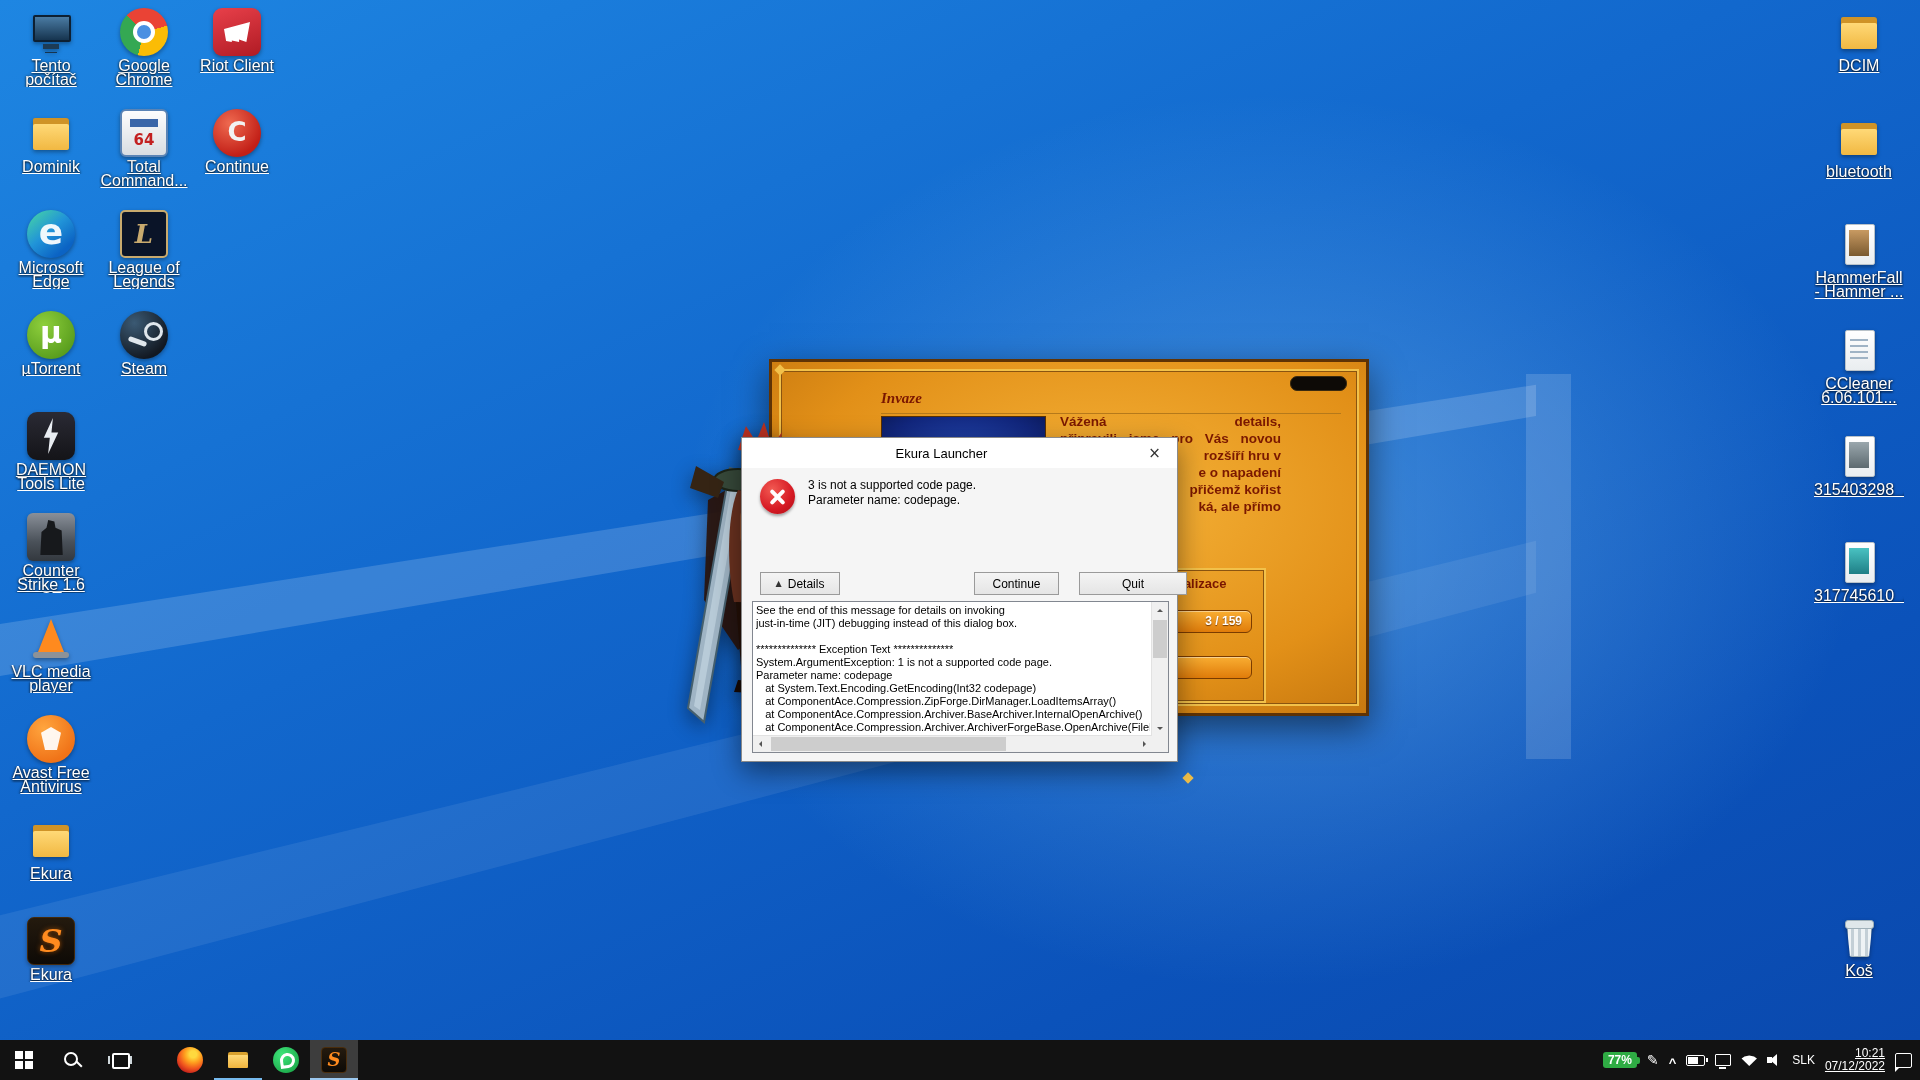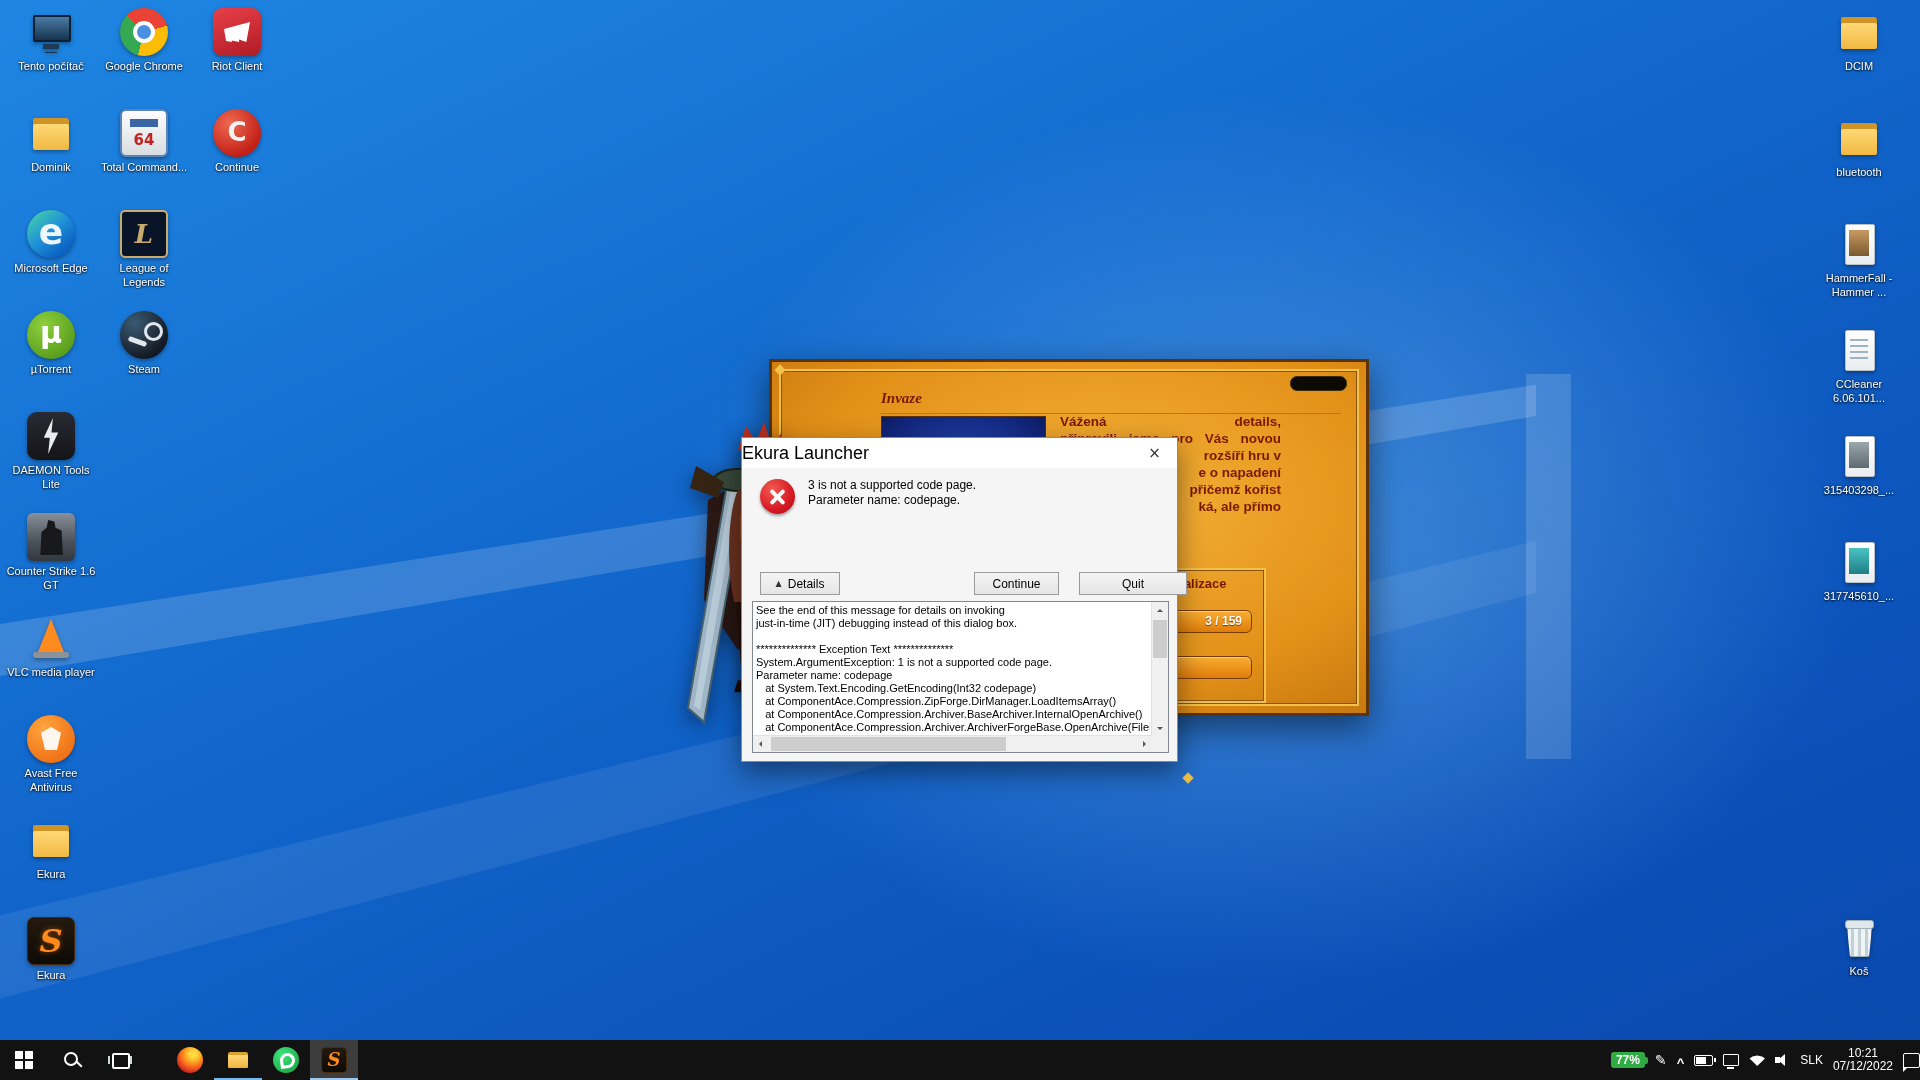--- a/index.html
+++ b/index.html
@@ -11,22 +11,22 @@
     background:
       radial-gradient(950px 720px at 66% 52%, rgba(150,215,255,.38), rgba(150,215,255,0) 62%),
       linear-gradient(155deg,#1e86e2 0%, #1268cd 42%, #0b52ba 78%, #0a49ae 100%);}
   .beam{position:absolute;inset:0;}
   .b1{background:rgba(255,255,255,.16);clip-path:polygon(0 60%,80% 37%,80% 40%,0 65%);}
   .b2{background:rgba(255,255,255,.08);clip-path:polygon(0 88%,80% 52%,80% 57%,0 96%);}
   .pane{position:absolute;left:79.5%;top:36%;width:2.3%;height:37%;background:rgba(255,255,255,.15);}
 
   
   .dicon{position:absolute;width:90px;text-align:center;cursor:default;}
-  .lbl{font-size:11px;line-height:14px;max-height:29px;overflow:hidden;color:#fff;
-    text-shadow:0 1px 2px rgba(0,0,0,.85),0 0 3px rgba(0,0,0,.6);}
+  .lbl{font-size:16px;line-height:14px;max-height:29px;overflow:hidden;color:#fff;
+    text-shadow:0 1px 2px rgba(0,0,0,.85),0 0 3px rgba(0,0,0,.6);text-decoration:underline;}
   .ic{width:48px;height:48px;position:relative;margin:0 auto 3px;filter:drop-shadow(0 2px 2px rgba(0,0,0,.35));}
 
   .ic-folder::before,.ic-user-folder::before{content:"";position:absolute;left:6px;top:9px;width:36px;height:31px;background:#cf9327;border-radius:2px 3px 3px 3px;}
   .ic-folder::after,.ic-user-folder::after{content:"";position:absolute;left:6px;top:15px;width:36px;height:26px;background:linear-gradient(#ffd977,#f1b842);border-radius:2px;}
 
   .ic-thispc::before{content:"";position:absolute;left:6px;top:7px;width:34px;height:23px;background:linear-gradient(#4a7ba3,#16344f);border:2px solid #0d2033;border-radius:2px;}
   .ic-thispc::after{content:"";position:absolute;left:16px;top:36px;width:16px;height:5px;background:#1d3b55;box-shadow:0 6px 0 -2px #16344f;}
 
   .ic-chrome{border-radius:50%;background:conic-gradient(from -45deg,#ea4335 0 33.3%,#fbbc05 0 66.6%,#34a853 0 100%);}
   .ic-chrome::before{content:"";position:absolute;inset:13px;background:#4a90e2;border:4px solid #fff;border-radius:50%;}
@@ -108,21 +108,21 @@
   .l-bar{position:absolute;left:13px;width:358px;height:21px;border:1px solid #7a3c00;border-radius:6px;
     background:linear-gradient(#f9ae32,#e07c0a);box-shadow:inset 0 1px 0 rgba(255,255,255,.45);}
   .l-bar1{top:40px;}
   .l-bar2{top:86px;}
   .l-prog{position:absolute;right:9px;top:3px;font:bold 12px "Liberation Sans",sans-serif;color:#fff;text-shadow:0 1px 1px #7a3c00;}
 
   
   .dialog{position:absolute;left:741px;top:437px;width:437px;height:325px;z-index:50;
     background:#f5f5f5;border:1px solid #8a8a8a;box-shadow:0 10px 26px rgba(0,0,0,.45);box-sizing:border-box;}
   .d-title{position:absolute;left:0;top:0;right:0;height:30px;background:#ffffff;display:flex;align-items:center;}
-  .d-title-text{font-size:18px;color:#000;flex:1;}
+  .d-title-text{font-size:13px;color:#000;padding-left:9px;flex:1;text-align:center;}
   .d-close{width:45px;height:30px;display:flex;align-items:center;justify-content:center;font:15px "DejaVu Sans",sans-serif;color:#333;}
   .d-erricon{position:absolute;left:18px;top:41px;width:35px;height:35px;border-radius:50%;
     background:radial-gradient(circle at 35% 30%,#f25a52,#d61a24 60%,#a80e16);box-shadow:0 2px 3px rgba(0,0,0,.35);}
   .d-erricon::before,.d-erricon::after{content:"";position:absolute;left:8px;top:15.5px;width:19px;height:4px;background:#fff;border-radius:2px;}
   .d-erricon::before{transform:rotate(45deg);}
   .d-erricon::after{transform:rotate(-45deg);}
   .d-msg{position:absolute;left:66px;top:40px;width:330px;font-size:12px;line-height:15px;color:#000;}
   .d-msg-main{margin-bottom:15px;}
   .d-btn{position:absolute;top:134px;height:23px;background:linear-gradient(#f4f4f4,#e5e5e5);border:1px solid #9a9a9a;
     font:12px "Liberation Sans",sans-serif;color:#000;display:flex;align-items:center;justify-content:center;padding:0;box-sizing:border-box;}
@@ -159,37 +159,37 @@
   .tb-taskview::before{content:"";position:absolute;left:5px;top:6px;width:14px;height:12px;border:2px solid #fff;border-radius:2px;}
   .tb-taskview::after{content:"";position:absolute;left:1px;top:9px;width:2px;height:8px;background:#cfd8dc;box-shadow:22px 0 0 #cfd8dc;}
   .tb-firefox{border-radius:50%;background:radial-gradient(circle at 62% 28%,#ffd93e 0 14%,#ff9f1e 34%,#f0541e 58%,#b5121b 85%);}
   .tb-explorer::before{content:"";position:absolute;left:3px;top:5px;width:20px;height:15px;background:#d9a12e;border-radius:2px;}
   .tb-explorer::after{content:"";position:absolute;left:3px;top:8px;width:20px;height:13px;background:linear-gradient(#ffd977,#f0b43e);border-radius:1px;}
   .tb-whatsapp{border-radius:50%;background:radial-gradient(circle at 35% 30%,#3ee57a,#1fae4e 75%);}
   .tb-whatsapp::after{content:"";position:absolute;left:7px;top:6px;width:9px;height:9px;border:3px solid #fff;border-radius:50% 50% 50% 0;transform:rotate(-8deg);}
   .tb-ekura{background:linear-gradient(#241a0e,#0d0a06);border-radius:4px;border:1px solid #4a2d0c;box-sizing:border-box;}
   .tb-ekura::after{content:"S";position:absolute;left:0;right:0;top:1px;text-align:center;font:italic bold 18px "DejaVu Serif",serif;color:#ff8b1f;}
 
-  .tray{position:absolute;right:0;top:0;height:40px;display:flex;align-items:center;gap:10px;padding-right:0;color:#fff;}
+  .tray{position:absolute;right:0;top:0;height:40px;display:flex;align-items:center;gap:10px;padding-right:8px;color:#fff;}
   .batt-pill{position:relative;background:#2fac44;border-radius:3px;padding:1px 5px;font:bold 12px "Liberation Sans",sans-serif;color:#fff;}
   .batt-pill::after{content:"";position:absolute;right:-3px;top:5px;width:3px;height:7px;background:#2fac44;border-radius:0 2px 2px 0;}
   .tr-pen{font:14px "DejaVu Sans",sans-serif;}
   .tr-caret{font:bold 13px "Liberation Sans",sans-serif;position:relative;top:2px;}
   .tr-batt{width:17px;height:9px;border:1.5px solid #fff;border-radius:2px;position:relative;display:inline-block;}
   .tr-batt::before{content:"";position:absolute;left:1px;top:1px;bottom:1px;width:10px;background:#fff;}
   .tr-batt::after{content:"";position:absolute;right:-4px;top:2px;width:2px;height:4px;background:#fff;}
   .tr-net{width:14px;height:10px;border:1.5px solid #fff;border-radius:1px;position:relative;display:inline-block;}
   .tr-net::after{content:"";position:absolute;left:3px;bottom:-4px;width:7px;height:2px;background:#fff;}
   .tr-wifi{width:16px;height:12px;position:relative;display:inline-block;}
   .tr-wifi::after{content:"";position:absolute;inset:0;background:#fff;clip-path:polygon(50% 100%,2% 38%,20% 20%,50% 12%,80% 20%,98% 38%);}
   .tr-vol{width:15px;height:12px;position:relative;display:inline-block;}
   .tr-vol::before{content:"";position:absolute;left:0;top:3px;width:5px;height:6px;background:#fff;}
   .tr-vol::after{content:"";position:absolute;left:3px;top:0;border-top:6px solid transparent;border-bottom:6px solid transparent;border-right:7px solid #fff;}
   .tr-lang{font:12px "Liberation Sans",sans-serif;}
-  .tr-clock{font:12px "Liberation Sans",sans-serif;line-height:13px;text-align:center;}
+  .tr-clock{font:12px "Liberation Sans",sans-serif;line-height:13px;text-align:right;text-decoration:underline;}
   .tr-notif{width:15px;height:13px;border:1.5px solid #fff;border-radius:2px 2px 2px 0;position:relative;display:inline-block;}
   .tr-notif::after{content:"";position:absolute;left:-1.5px;bottom:-5px;border-left:5px solid #fff;border-top:0;border-bottom:5px solid transparent;}
 </style>
 </head>
 <body>
 
 <div class="screen" data-name="desktop-root">
 
   <div class="desktop" data-name="wallpaper">
     <div class="beam b1" data-name="wallpaper-beam"></div>

